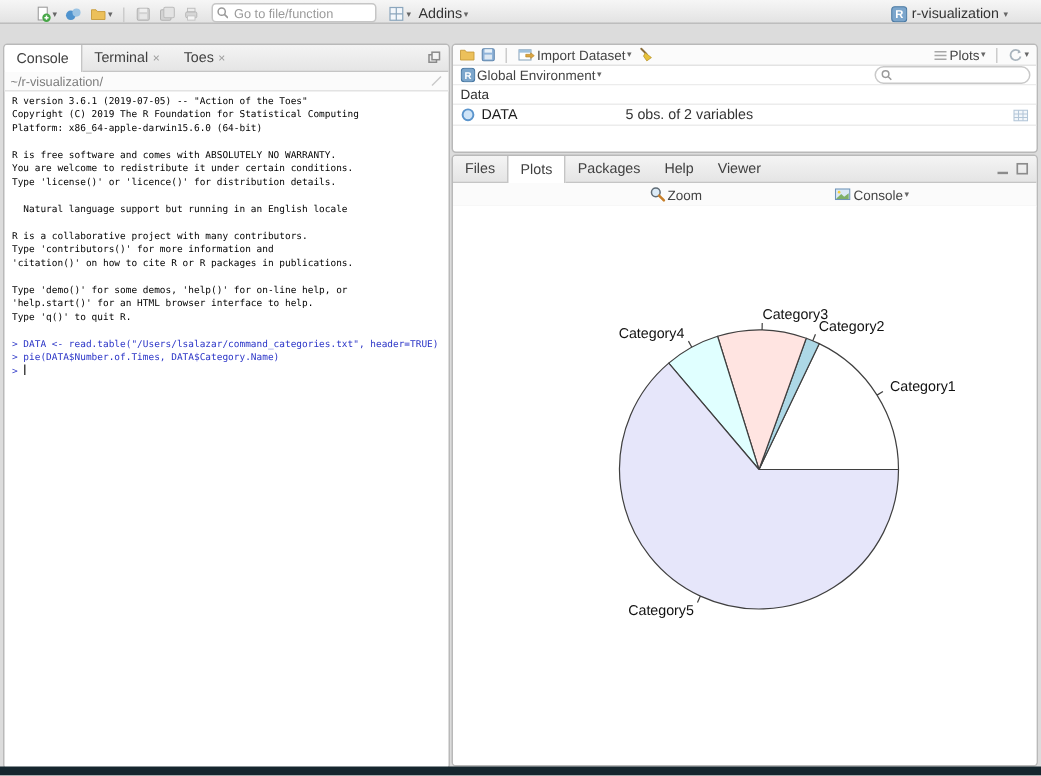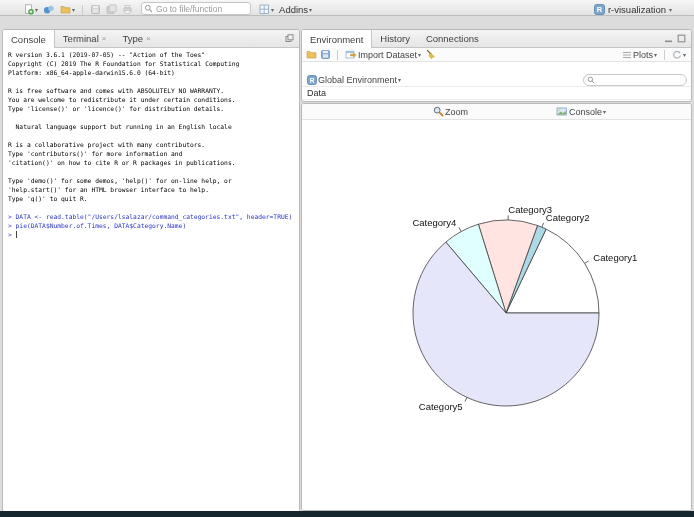--- a/index.html
+++ b/index.html
@@ -40,21 +40,21 @@
   .tab{display:flex;align-items:center;gap:3px;padding:0 8px;cursor:default;}
   .tab.active{background:#fff;border-left:1px solid #c5c5c5;border-right:1px solid #c5c5c5;margin-bottom:-1px;}
   .tab:first-child.active{border-left:none;}
   .tab-close{color:#9a9a9a;font-size:8px;}
   .panel-btns{margin-left:auto;display:flex;align-items:center;gap:4px;padding-right:5px;}
   
   .subbar{display:flex;align-items:center;padding:0 4px;gap:3px;background:#fbfbfb;
     border-bottom:1px solid #e3e3e3;font-size:9px;color:#444;}
   .path-row{height:12px;font-size:8.5px;color:#7c7c7c;}
   .env-toolbar{height:13px;text-align:center;}
-  .scope-row{height:12px;background:#fff;border-bottom:1px solid #ececec;margin-top:12px;}
+  .scope-row{height:12px;background:#fff;border-bottom:1px solid #ececec;}
   .plots-toolbar{height:15px;gap:40px;}
   .search-box{margin-left:auto;width:96px;height:10px;border:1px solid #c9c9c9;border-radius:6px;
     background:#fff;display:flex;align-items:center;padding:0 3px;gap:2px;}
   .search-box input{border:none;outline:none;width:80px;font-size:8px;background:transparent;}
   
   .console-text{padding:2px 5px;font-family:"DejaVu Sans Mono",monospace;font-size:6.3px;
     line-height:9px;color:#000;}
   .cline{height:9px;white-space:pre;}
   .cline.in{color:#2b35c7;}
   .cursor{display:inline-block;width:1px;height:7px;background:#444;vertical-align:-1px;}
@@ -153,30 +153,37 @@
     <section class="panel console-panel" data-name="console-panel">
       <div class="tabbar" data-name="console-tabbar">
         <div class="tab active" data-name="tab-console">
           <span>Console</span>
         </div>
         <div class="tab" data-name="tab-terminal">
           <span>Terminal</span>
           <span class="tab-close" data-name="close-icon">×</span>
         </div>
         <div class="tab" data-name="tab-jobs">
-          <span>Type</span>
+          <span>Toes</span>
           <span class="tab-close" data-name="close-icon">×</span>
         </div>
         <div class="panel-btns">
           <svg width="9" height="9" data-name="maximize-panel-icon">
               <rect x="1" y="2.5" width="5" height="5" fill="none" stroke="#8b8b8b" stroke-width="1"></rect>
               <rect x="3" y="0.8" width="5" height="5" fill="#f4f4f4" stroke="#8b8b8b" stroke-width="1"></rect>
             </svg>
         </div>
       </div>
+      <div class="subbar path-row" data-name="console-header">
+        <span class="path" data-name="working-directory-link">~/r-visualization/</span>
+        <span class="spacer"></span>
+        <svg width="8" height="8" data-name="resize-grip-icon">
+            <line x1="1" y1="7" x2="7" y2="1" stroke="#c9c9c9" stroke-width="1"></line>
+          </svg>
+      </div>
       <div class="console-text" data-name="console-output">
           <div class="cline out" data-name="console-line">R version 3.6.1 (2019-07-05) -- "Action of the Toes"</div>
           <div class="cline out" data-name="console-line">Copyright (C) 2019 The R Foundation for Statistical Computing</div>
           <div class="cline out" data-name="console-line">Platform: x86_64-apple-darwin15.6.0 (64-bit)</div>
           <div class="cline out" data-name="console-line"></div>
           <div class="cline out" data-name="console-line">R is free software and comes with ABSOLUTELY NO WARRANTY.</div>
           <div class="cline out" data-name="console-line">You are welcome to redistribute it under certain conditions.</div>
           <div class="cline out" data-name="console-line">Type 'license()' or 'licence()' for distribution details.</div>
           <div class="cline out" data-name="console-line"></div>
           <div class="cline out" data-name="console-line">  Natural language support but running in an English locale</div>
@@ -189,39 +196,20 @@
           <div class="cline out" data-name="console-line">'help.start()' for an HTML browser interface to help.</div>
           <div class="cline out" data-name="console-line">Type 'q()' to quit R.</div>
           <div class="cline out" data-name="console-line"></div>
           <div class="cline in" data-name="console-line">&gt; DATA &lt;- read.table("/Users/lsalazar/command_categories.txt", header=TRUE)</div>
           <div class="cline in" data-name="console-line">&gt; pie(DATA$Number.of.Times, DATA$Category.Name)</div>
           <div class="cline in" data-name="console-line">&gt; <span class="cursor" data-name="console-cursor"></span></div>
         </div>
     </section>
 
     <section class="panel env-panel" data-name="environment-panel">
-      <div class="tabbar" data-name="environment-tabbar">
-        <div class="tab active" data-name="tab-environment">
-          <span>Environment</span>
-        </div>
-        <div class="tab" data-name="tab-history">
-          <span>History</span>
-        </div>
-        <div class="tab" data-name="tab-connections">
-          <span>Connections</span>
-        </div>
-        <div class="panel-btns">
-          <svg width="9" height="9" data-name="minimize-panel-icon">
-              <rect x="1" y="6.5" width="7" height="1.6" fill="#8b8b8b"></rect>
-            </svg>
-          <svg width="9" height="9" data-name="maximize-panel-icon">
-              <rect x="1.2" y="1.2" width="6.6" height="6.6" fill="none" stroke="#8b8b8b" stroke-width="1.1"></rect>
-            </svg>
-        </div>
-      </div>
       <div class="subbar env-toolbar" data-name="environment-toolbar">
         <svg width="11" height="11" data-name="load-workspace-icon">
             <path d="M1 2.5 L4 2.5 L5 3.7 L10 3.7 L10 9 L1 9 Z" fill="#ecc05a" stroke="#c79b3b" stroke-width="0.6"></path>
           </svg>
         <svg width="11" height="11" data-name="save-workspace-icon">
             <rect x="1.5" y="1.5" width="8" height="8" rx="1" fill="#8fb3d9" stroke="#5e85ad" stroke-width="0.7"></rect>
             <rect x="3" y="1.8" width="5" height="2.3" fill="#e8f1f8"></rect>
             <rect x="3" y="5.4" width="5" height="3.2" fill="#dde8f2"></rect>
           </svg>
         <span class="sep"></span>
@@ -273,31 +261,57 @@
             </svg>
           <input data-name="environment-search-input" value="" style="">
         </span>
       </div>
       <div class="data-header" data-name="data-section-header">Data</div>
       <div class="data-row" data-name="object-row-data">
         <svg width="10" height="11" data-name="data-object-icon">
             <circle cx="5" cy="5.5" r="3.6" fill="#cfe4f7" stroke="#5a94cc" stroke-width="1.3"></circle>
           </svg>
         <span class="obj-name" data-name="object-name">DATA</span>
+        <span class="obj-desc" data-name="object-summary">5 obs. of 2 variables</span>
         <svg width="11" height="10" data-name="view-table-icon">
             <rect x="1" y="1.5" width="9" height="7" fill="#f3f7fb" stroke="#b3c6d8" stroke-width="0.7"></rect>
             <line x1="4" y1="1.5" x2="4" y2="8.5" stroke="#b3c6d8" stroke-width="0.7"></line>
             <line x1="7" y1="1.5" x2="7" y2="8.5" stroke="#b3c6d8" stroke-width="0.7"></line>
             <line x1="1" y1="4" x2="10" y2="4" stroke="#b3c6d8" stroke-width="0.7"></line>
             <line x1="1" y1="6.3" x2="10" y2="6.3" stroke="#b3c6d8" stroke-width="0.7"></line>
           </svg>
       </div>
     </section>
 
     <section class="panel plots-panel" data-name="plots-panel">
+      <div class="tabbar" data-name="plots-tabbar">
+        <div class="tab" data-name="tab-files">
+            <span>Files</span>
+          </div>
+        <div class="tab active" data-name="tab-plots">
+            <span>Plots</span>
+          </div>
+        <div class="tab" data-name="tab-packages">
+            <span>Packages</span>
+          </div>
+        <div class="tab" data-name="tab-help">
+            <span>Help</span>
+          </div>
+        <div class="tab" data-name="tab-viewer">
+            <span>Viewer</span>
+          </div>
+        <div class="panel-btns">
+          <svg width="9" height="9" data-name="minimize-panel-icon">
+              <rect x="1" y="6.5" width="7" height="1.6" fill="#8b8b8b"></rect>
+            </svg>
+          <svg width="9" height="9" data-name="maximize-panel-icon">
+              <rect x="1.2" y="1.2" width="6.6" height="6.6" fill="none" stroke="#8b8b8b" stroke-width="1.1"></rect>
+            </svg>
+        </div>
+      </div>
       <div class="subbar plots-toolbar" data-name="plots-toolbar">
         <svg width="9" height="11" data-name="previous-plot-icon">
             <path d="M6.5 2 L2.8 5.5 L6.5 9" fill="none" stroke="#c4c4c4" stroke-width="1.6"></path>
           </svg>
         <svg width="9" height="11" data-name="next-plot-icon">
             <path d="M2.5 2 L6.2 5.5 L2.5 9" fill="none" stroke="#c4c4c4" stroke-width="1.6"></path>
           </svg>
         <span class="sep"></span>
         <span class="tbtn" data-name="zoom-plot-button">
           <svg width="11" height="11" data-name="zoom-icon">

